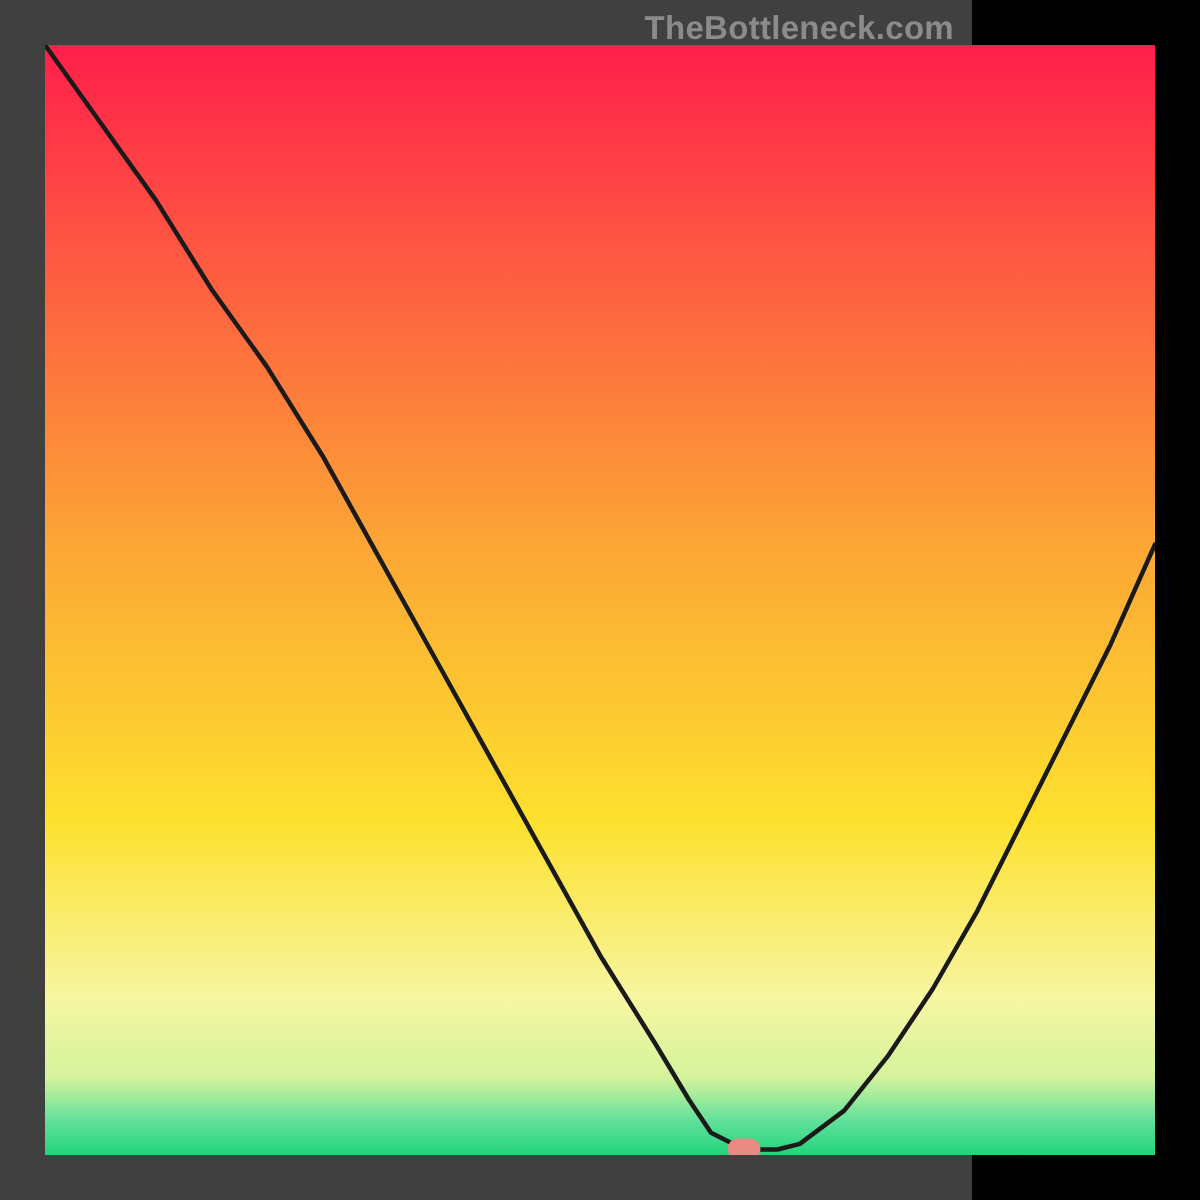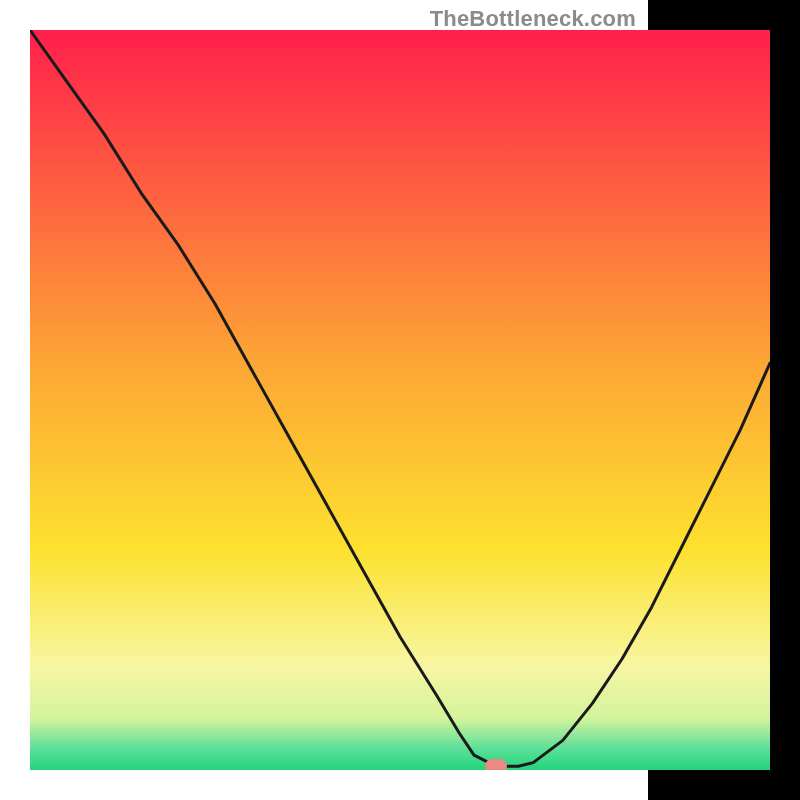--- a/index.html
+++ b/index.html
@@ -9,21 +9,21 @@
     height: 800px;
     background: #000;
     overflow: hidden;
   }
   .frame {
     position: absolute;
     left: 0;
     top: 0;
     width: 648px;
     height: 800px;
-    background: #ffffff;
+    background: #404040;
   }
   .plot {
     position: absolute;
     left: 30px;
     top: 30px;
     width: 740px;
     height: 740px;
     overflow: hidden;
   }
   .gradient {

